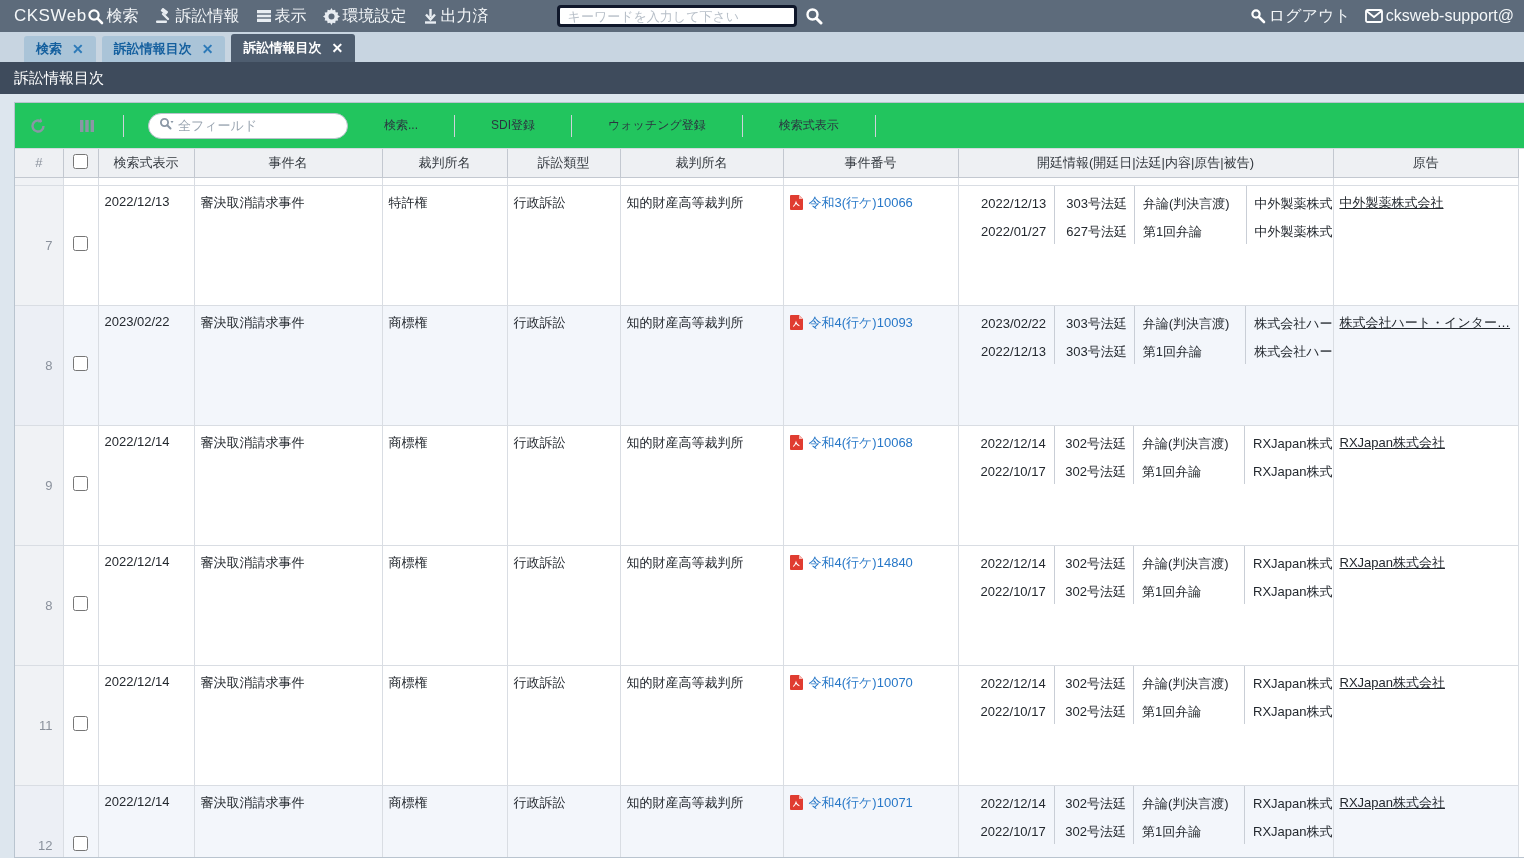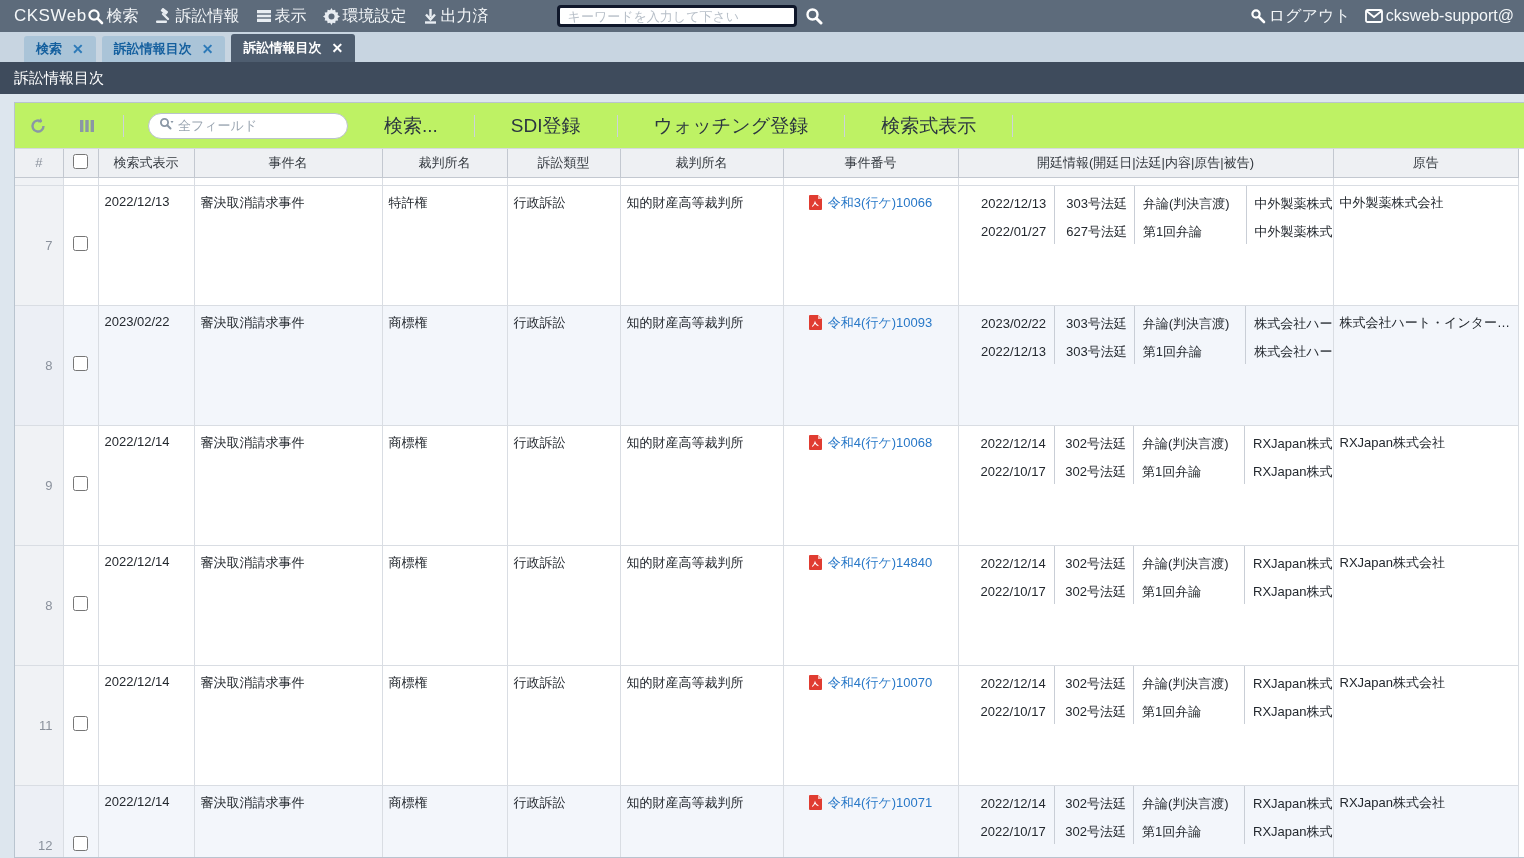--- a/index.html
+++ b/index.html
@@ -35,59 +35,59 @@
   
   .titlebar { height:32px; background:#3e4b5c; color:#fff; font-size:15px;
     display:flex; align-items:center; padding-left:14px; }
 
   
   .content { padding:8px 0 0 14px; height:764px; }
   .panel { background:#fff; border:1px solid #b9c4cf; border-right:none; height:100%;
     display:flex; flex-direction:column; }
 
   .toolbar { height:46px; display:flex; align-items:center; padding:0 10px;
-    background:#bef264; border-bottom:1px solid #d4d9df; gap:24px; }
+    background:#22c55e; border-bottom:1px solid #d4d9df; gap:24px; }
   .tbtn-icon { display:flex; align-items:center; cursor:pointer; padding:4px; }
   .tb-sep { width:1px; height:22px; background:#cdd3da; }
   .filterbox { display:flex; align-items:center; border:1px solid #b9c2cc; border-radius:14px;
     height:26px; width:200px; background:#fff; padding:0 10px; gap:4px; }
   .filterbox input { border:none; outline:none; flex:1; font-size:13px; min-width:0; }
   .filterbox input::placeholder { color:#9aa5b1; }
-  .tbtn { background:none; border:none; font-size:19px; color:#2b3540; padding:6px 12px;
+  .tbtn { background:none; border:none; font-size:12px; color:#2b3540; padding:6px 12px;
     cursor:pointer; font-family:inherit; white-space:nowrap; }
 
   
   .gridwrap { flex:1; overflow:hidden; }
   table.grid { border-collapse:collapse; table-layout:fixed; width:1504px; }
   .grid th { height:28px; background:#eef0f3; border:1px solid #c3c8d0; border-top:none;
     font-size:13px; font-weight:normal; color:#33383f; text-align:center; }
   .grid th:first-child { border-left:none; color:#8a919c; }
   .grid td { border:1px solid #d9dde3; border-top:none; font-size:13px;
     vertical-align:top; padding:8px 6px 0 6px; overflow:hidden; height:120px; }
   .grid td:first-child { border-left:none; }
   .grid tr.sliver td { height:8px; padding:0; }
   .grid td.c-num { background:#f0f2f5; color:#8a919c; text-align:right;
     vertical-align:middle; padding:0 10px 0 0; font-size:13px; }
   .grid td.c-check { text-align:center; vertical-align:middle; padding:0; }
   .grid input[type=checkbox] { width:15px; height:15px; accent-color:#fff; }
   .grid tr.alt td { background:#f3f6fb; }
   .grid tr.alt td.c-num { background:#eceff5; }
-  .grid td.c-caseno { text-align:center; white-space:nowrap; }
+  .grid td.c-caseno { white-space:nowrap; }
   .grid td.c-caseno a { color:var(--link,#2878c8); text-decoration:none; font-size:13px; }
   .pdf-ic { display:inline-block; vertical-align:-3px; margin-right:6px; }
 
   .hearing { display:flex; height:58px; margin:-8px -6px 0; }
   .hearing .hcol { border-right:1px solid #c9ced6; padding-top:8px; }
   .hearing .hcol:last-child { border-right:none; }
   .hearing .hcol div { height:28px; line-height:20px; white-space:nowrap; overflow:hidden; }
   .hcol.hd { width:97px; text-align:right; padding-right:8px; }
   .hcol.hr2 { width:80px; text-align:right; padding-right:7px; }
   .hcol.hc { width:112px; padding-left:8px; }
   .hcol.hp { flex:1; padding-left:8px; }
-  .c-plaintiff { white-space:nowrap; }
+  .c-plaintiff { white-space:nowrap;text-decoration:underline; }
 </style>
 </head>
 <body>
 
 <div class="topbar">
   <span class="brand">CKSWeb</span>
 
   <span class="navitem">
     <span>
         <svg width="17" height="17" viewBox="0 0 17 17">

